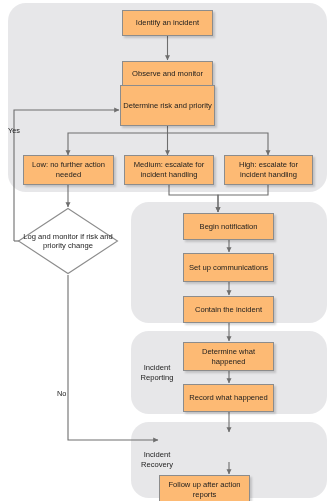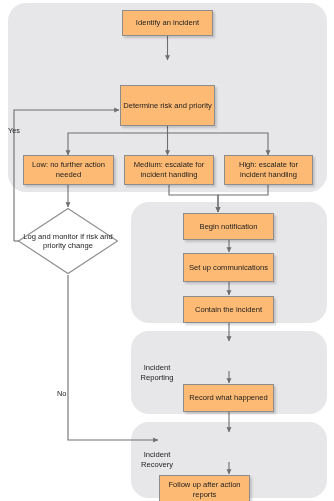--- a/index.html
+++ b/index.html
@@ -79,20 +79,23 @@
 
     <g fill="none" stroke="#6e6e6e" stroke-width="1.1">
       <path d="M 38 241 L 14 241"></path>
     </g>
   </svg>
 
   <div class="node" style="left:122px;top:10px;width:91px;height:26px;">
     <span>Identify an incident</span>
   </div>
 
+  <div class="node" style="left:122px;top:61px;width:91px;height:26px;">
+    <span>Observe and monitor</span>
+  </div>
 
   <div class="node" style="left:120px;top:85px;width:95px;height:41px;">
     <span>Determine risk and priority</span>
   </div>
 
   <div class="node" style="left:23px;top:155px;width:91px;height:30px;">
     <span>Low: no further action needed</span>
   </div>
 
   <div class="node" style="left:124px;top:155px;width:90px;height:30px;">
@@ -115,20 +118,23 @@
   </div>
 
   <div class="node" style="left:183px;top:253px;width:91px;height:29px;">
     <span>Set up communications</span>
   </div>
 
   <div class="node" style="left:183px;top:296px;width:91px;height:27px;">
     <span>Contain the incident</span>
   </div>
 
+  <div class="node" style="left:183px;top:342px;width:91px;height:29px;">
+    <span>Determine what happened</span>
+  </div>
 
   <div class="node" style="left:183px;top:384px;width:91px;height:28px;">
     <span>Record what happened</span>
   </div>
 
 
   <div class="node" style="left:159px;top:475px;width:91px;height:29px;">
     <span>Follow up after action reports</span>
   </div>
 

